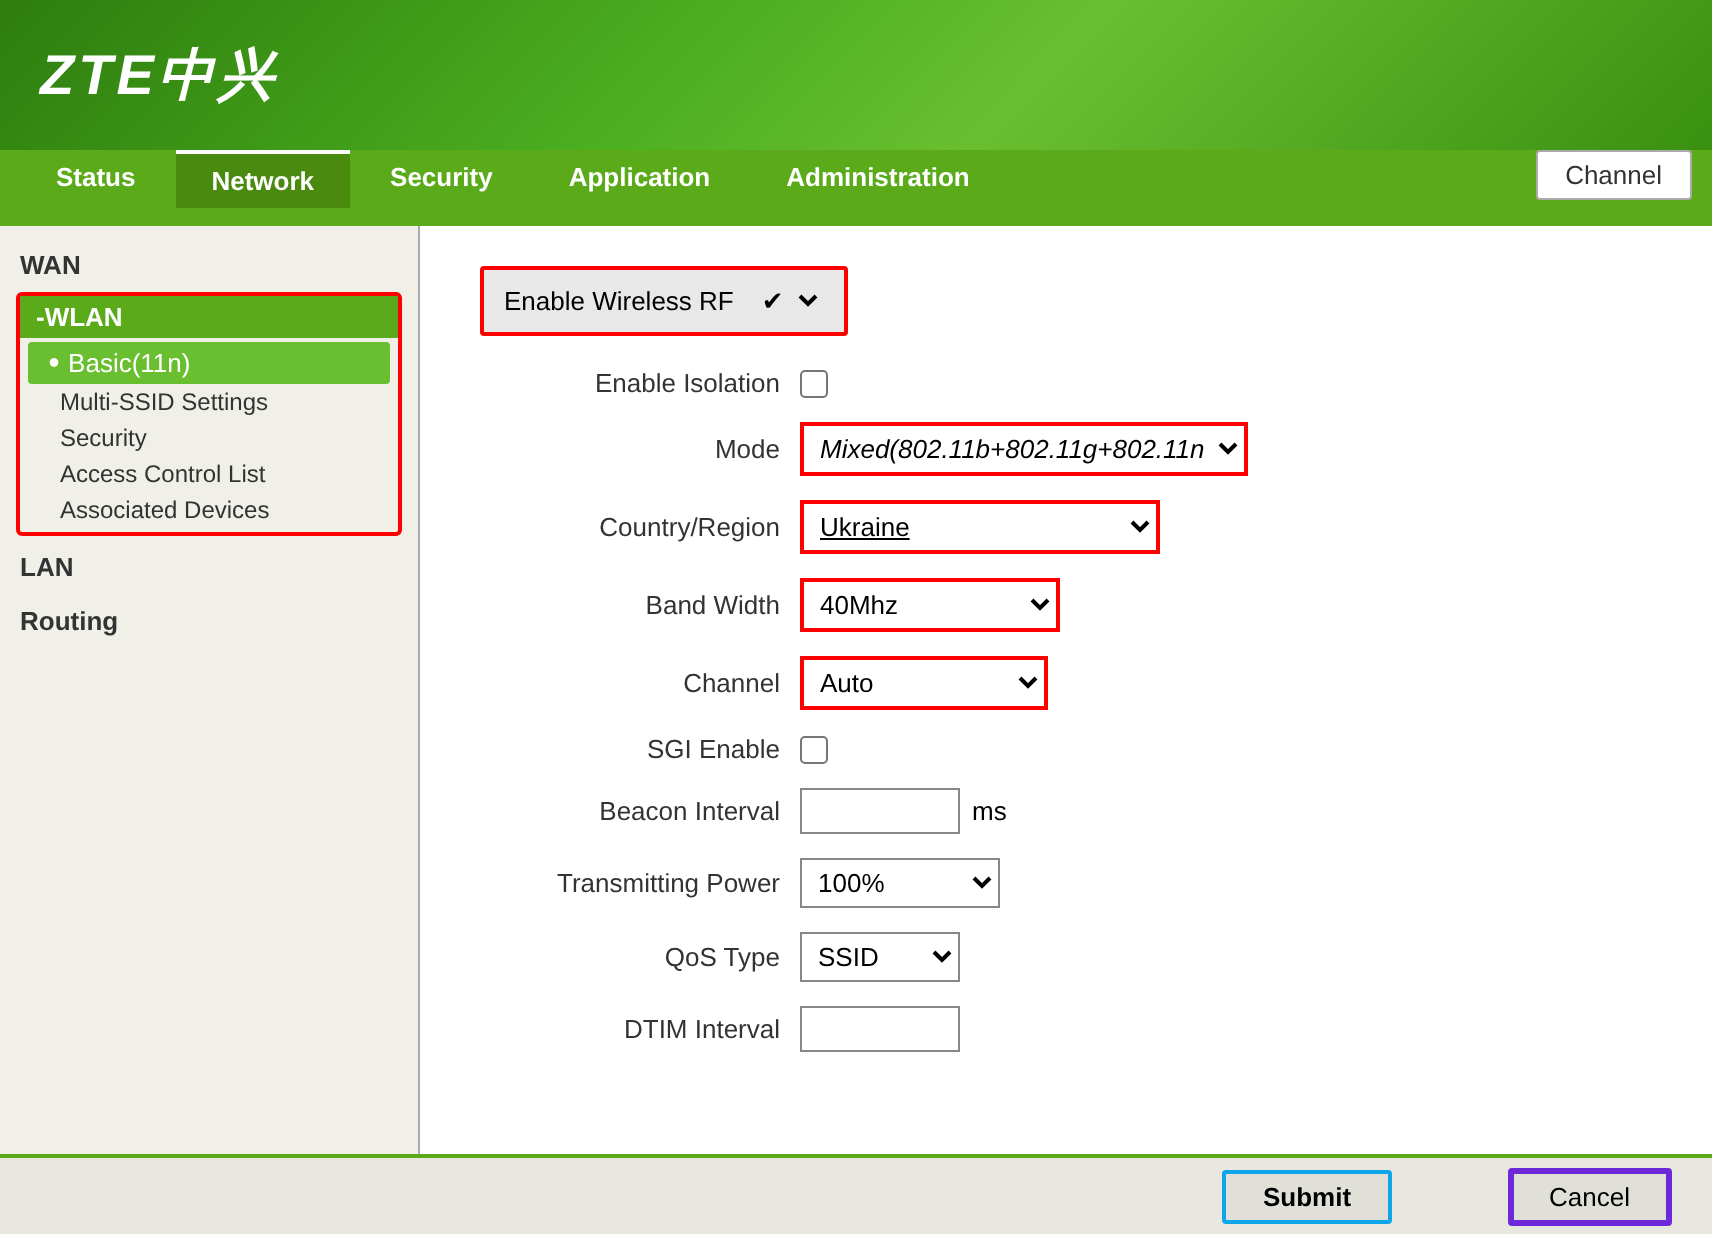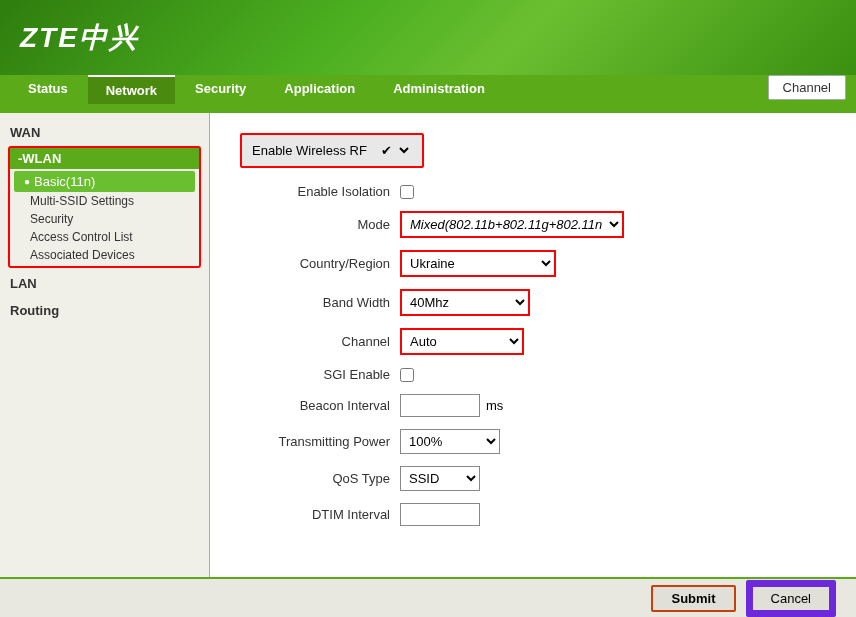--- a/index.html
+++ b/index.html
@@ -41,22 +41,22 @@
     select { border: 1px solid #888; padding: 3px 4px; font-size: 13px; background: white; }
     input[type="text"] { border: 1px solid #888; padding: 3px 5px; font-size: 13px; background: white; }
     input[type="checkbox"] { width: 14px; height: 14px; }
 
     .mode-select { border: 2px solid red; }
     .country-select { border: 2px solid red; }
     .bandwidth-row select, .channel-row select { border: 2px solid red; }
 
     
     .footer { background: #e8e8e0; border-top: 2px solid #5aaa1a; height: 40px; display: flex; align-items: center; justify-content: flex-end; padding: 0 20px; gap: 10px; }
-    .submit-btn { background: #e0e0d8; border: 2px solid #c2410c; padding: 4px 18px; font-size: 13px; font-weight: bold; cursor: pointer; border-radius: 2px; }
-    .cancel-btn { background: #e0e0d8; border: 7px solid #6d28d9; padding: 4px 18px; font-size: 13px; cursor: pointer; border-radius: 2px; }
+    .submit-btn { background: #e0e0d8; border: 2px solid #0ea5e9; padding: 4px 18px; font-size: 13px; font-weight: bold; cursor: pointer; border-radius: 2px; }
+    .cancel-btn { background: #e0e0d8; border: 3px solid #6d28d9; padding: 4px 18px; font-size: 13px; cursor: pointer; border-radius: 2px; margin-left: 48px; }
 
     .wlan-section { border: 2px solid red; margin: 2px 8px 0; border-radius: 3px; padding: 0; }
     .wlan-header { background: #5aaa1a; color: white; font-weight: bold; padding: 3px 8px; font-size: 13px; cursor: pointer; }
   </style>
 </head>
 <body>
 
 <div class="header">
   <div class="logo">ZTE中兴</div>
 </div>
@@ -115,21 +115,21 @@
           <option>802.11b only</option>
           <option>802.11g only</option>
           <option>802.11n only</option>
         </select>
       </div>
     </div>
 
     <div class="form-row">
       <div class="form-label">Country/Region</div>
       <div class="form-control">
-        <select class="country-select" style="width:156px;">
+        <select class="country-select" style="width:180px;text-decoration:underline;">
           <option>Ukraine</option>
           <option>USA</option>
           <option>Germany</option>
           <option>France</option>
         </select>
       </div>
     </div>
 
     <div class="form-row bandwidth-row">
       <div class="form-label">Band Width</div>

